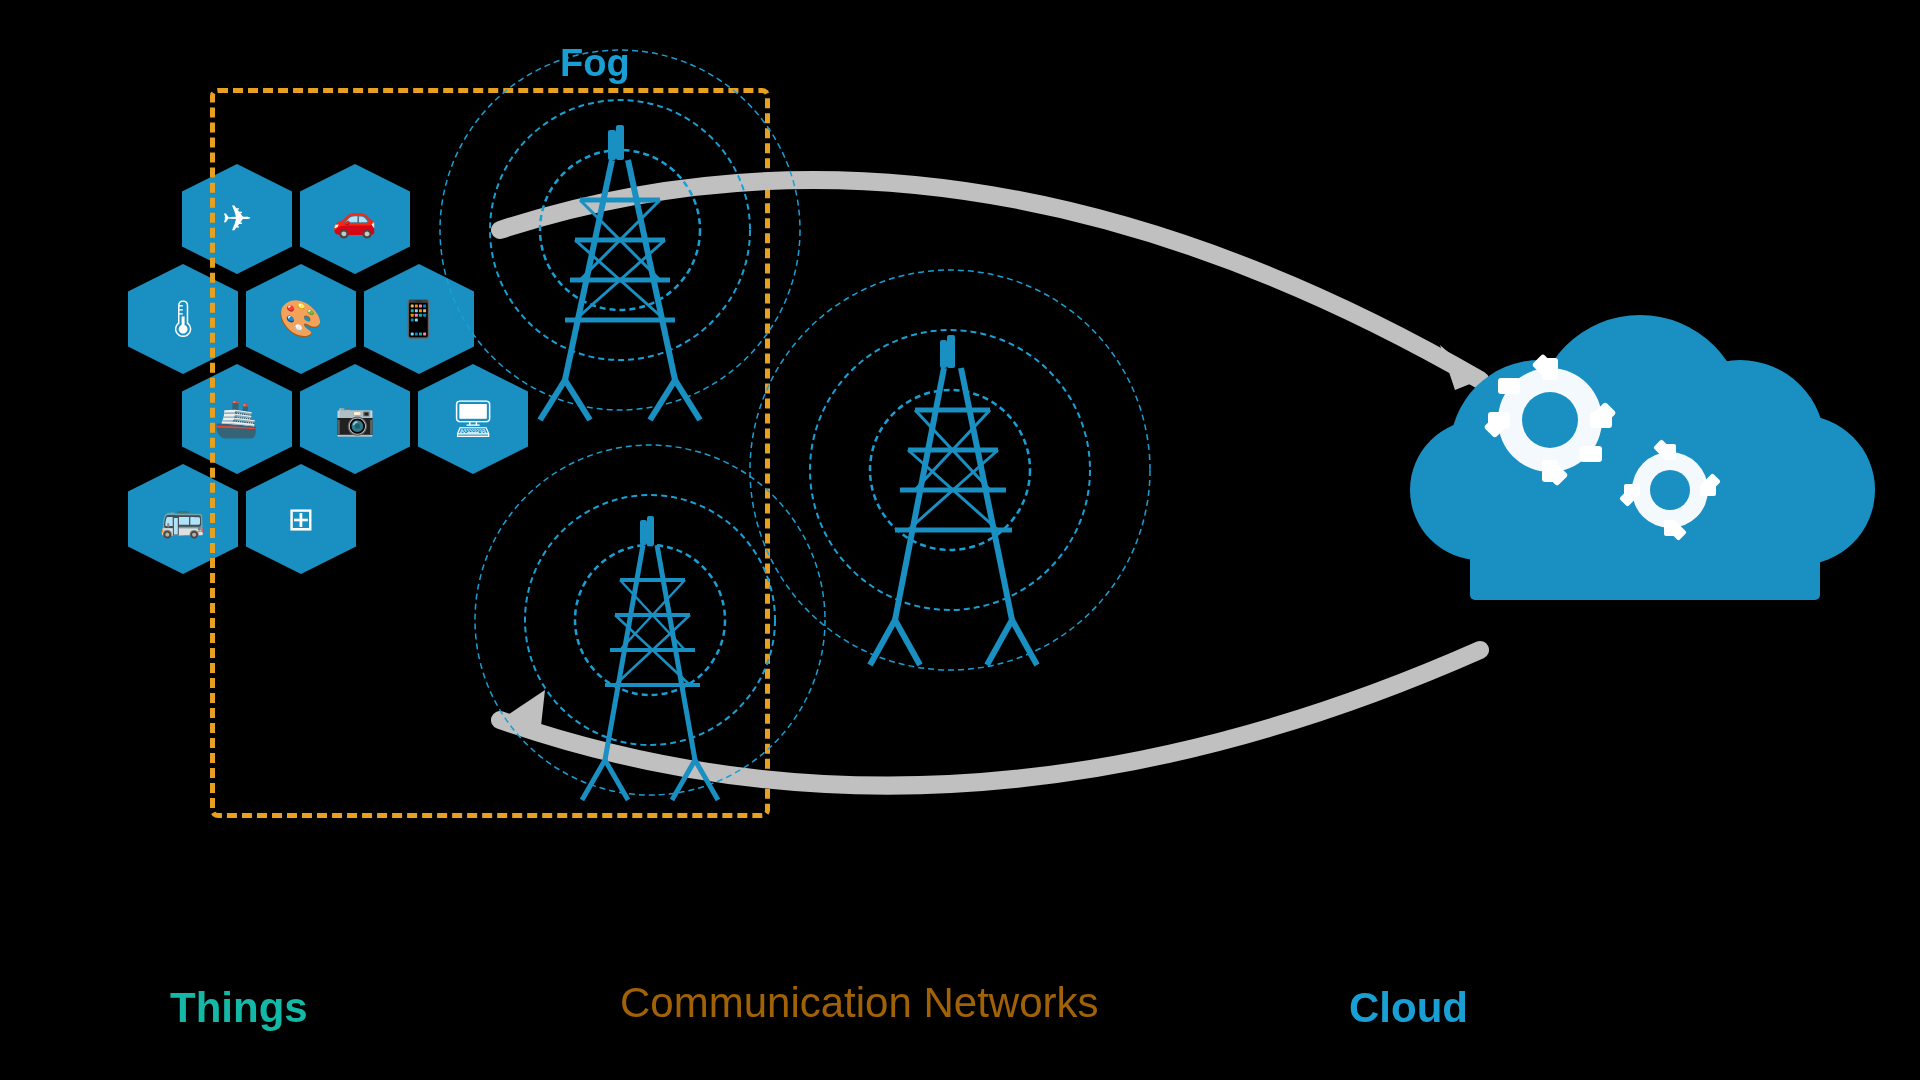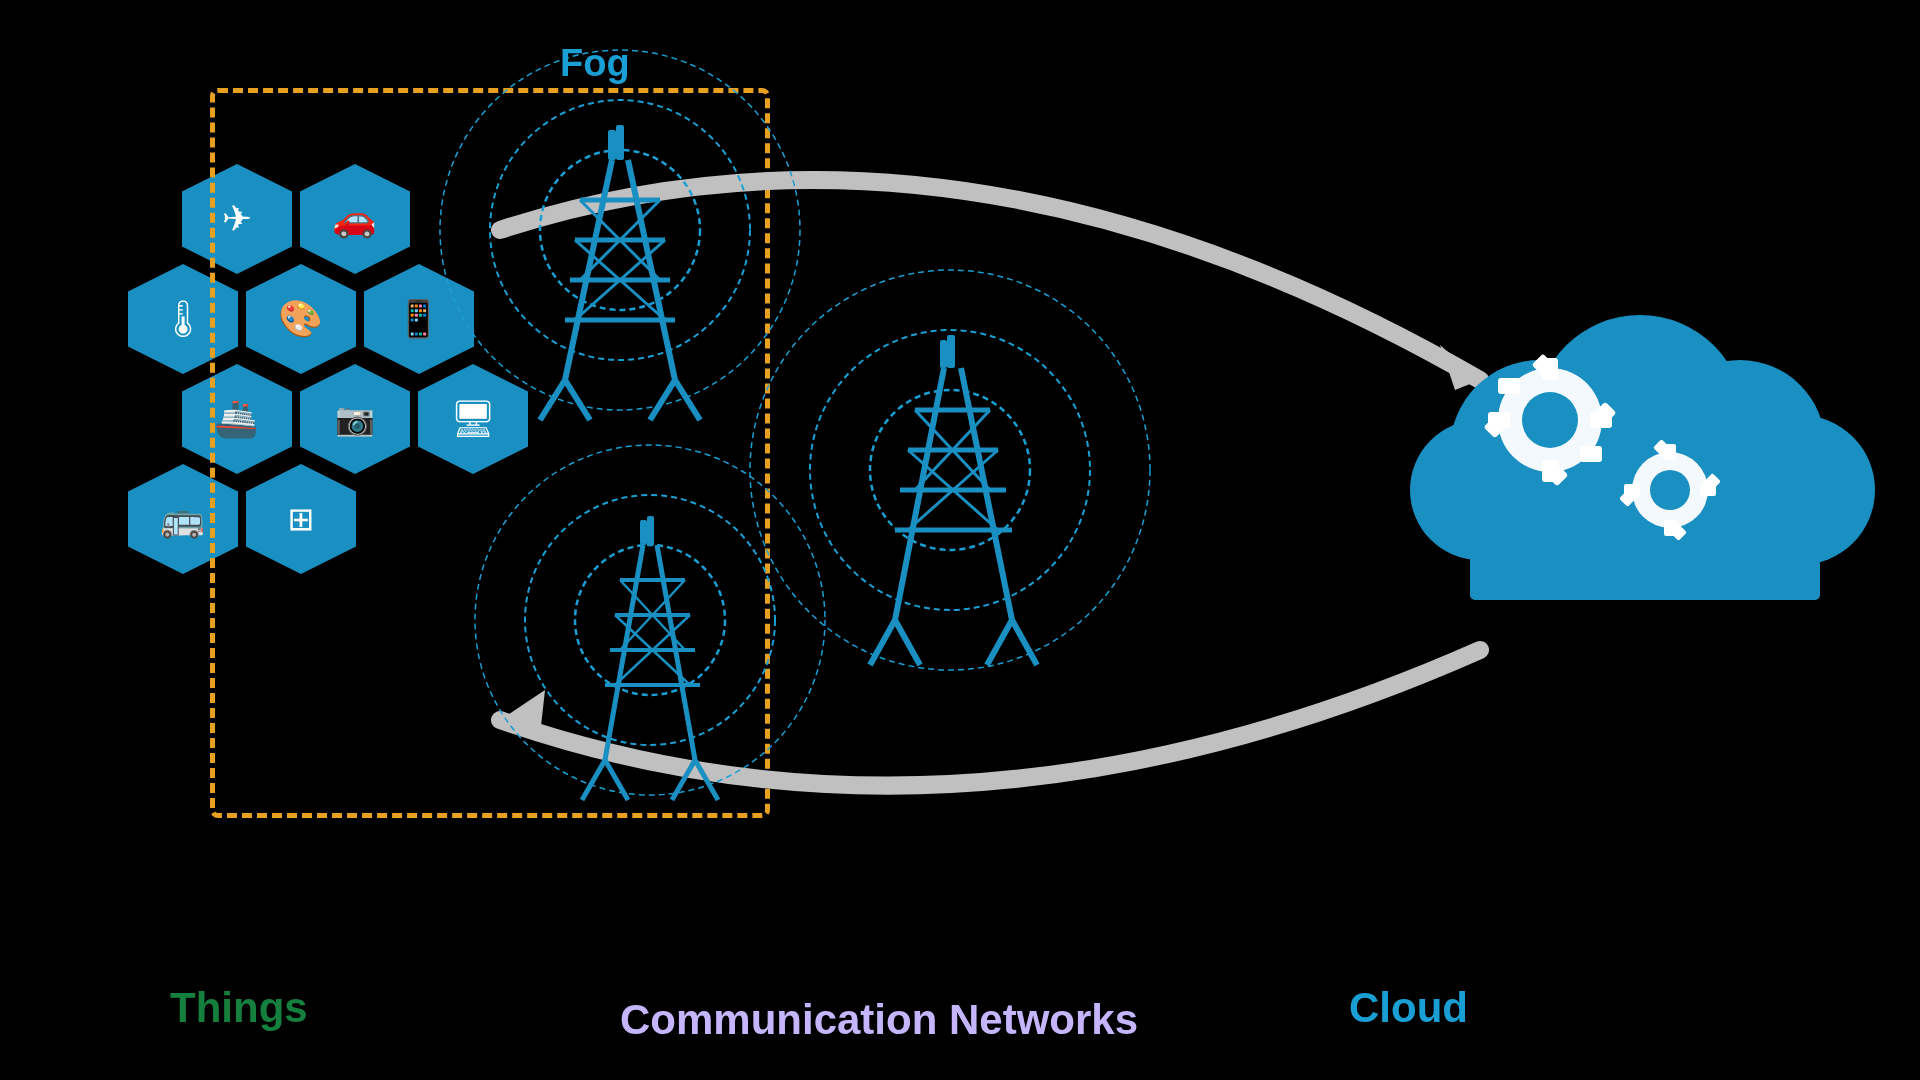--- a/index.html
+++ b/index.html
@@ -78,29 +78,29 @@
       z-index: 10;
     }
 
     
     .things-label {
       position: absolute;
       bottom: 48px;
       left: 170px;
       font-size: 42px;
       font-weight: bold;
-      color: #15803d;
+      color: #14b8a6;
     }
     .comm-label {
       position: absolute;
-      bottom: 36px;
+      bottom: 53px;
       left: 620px;
       font-size: 42px;
-      font-weight: bold;
-      color: #c4b5fd;
+      font-weight: normal;
+      color: #a16207;
     }
     .cloud-label {
       position: absolute;
       bottom: 48px;
       right: 100px;
       font-size: 42px;
       font-weight: bold;
       color: #1a9fd4;
       margin-top: 36px;
     }

